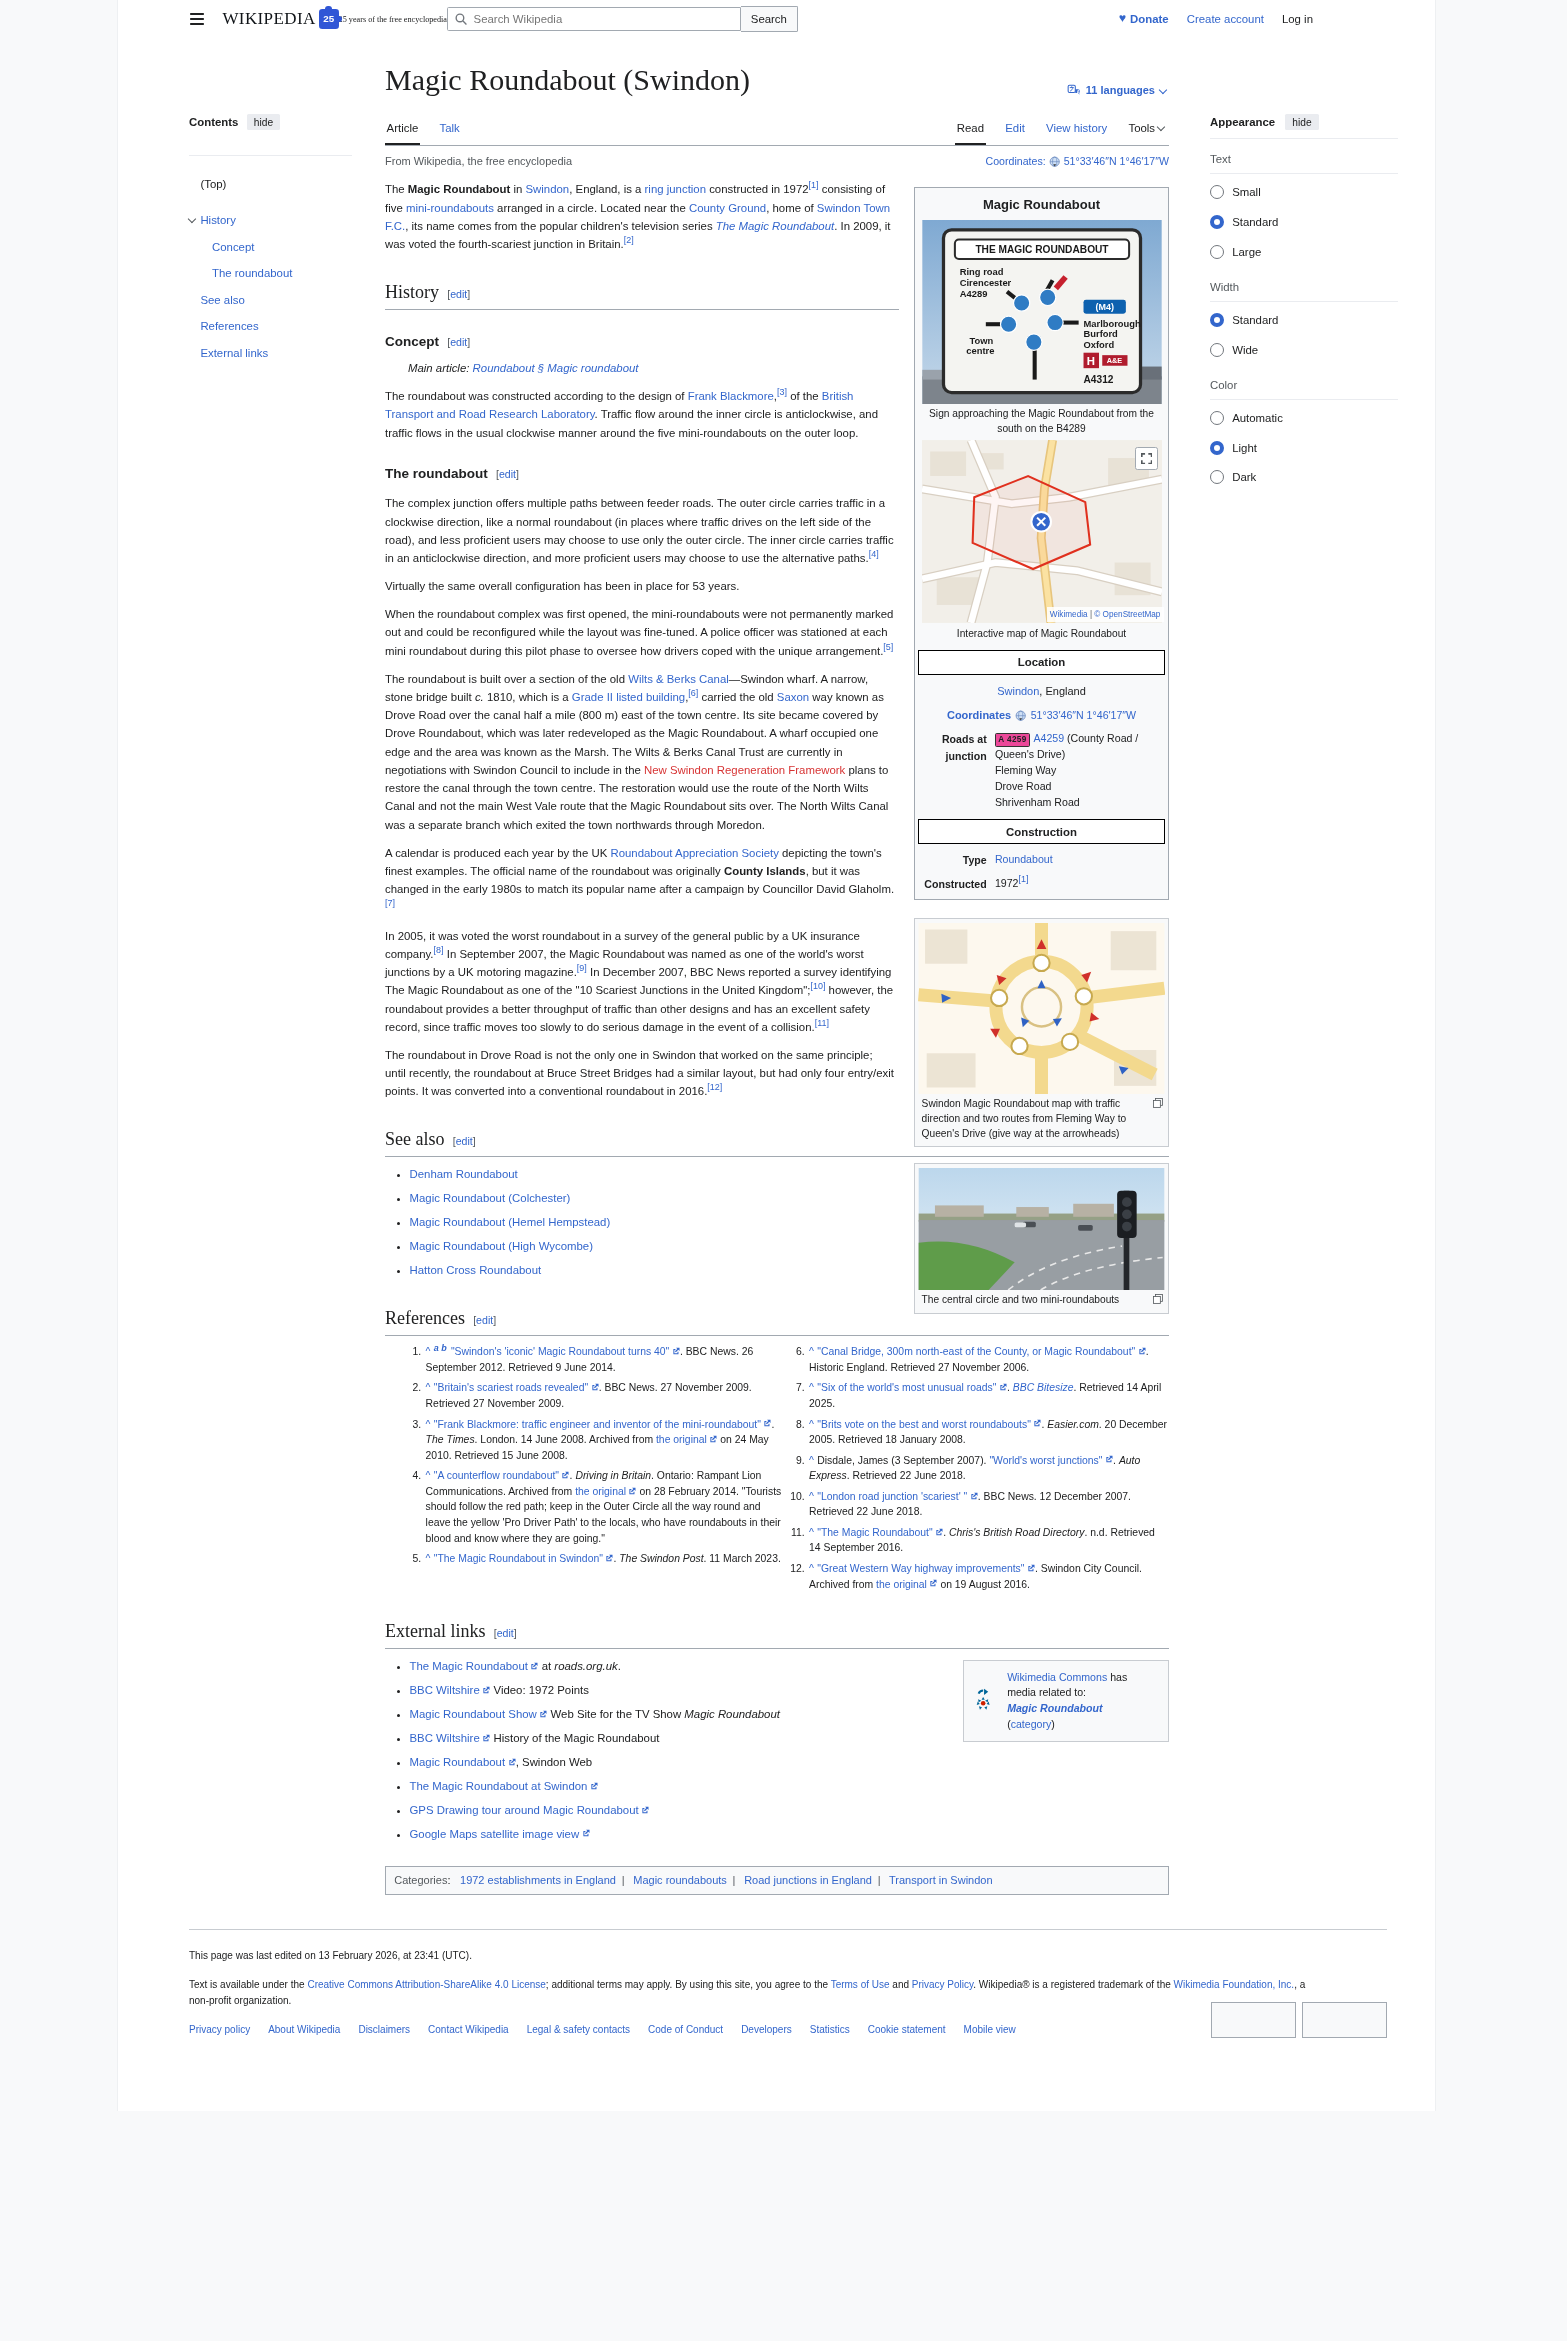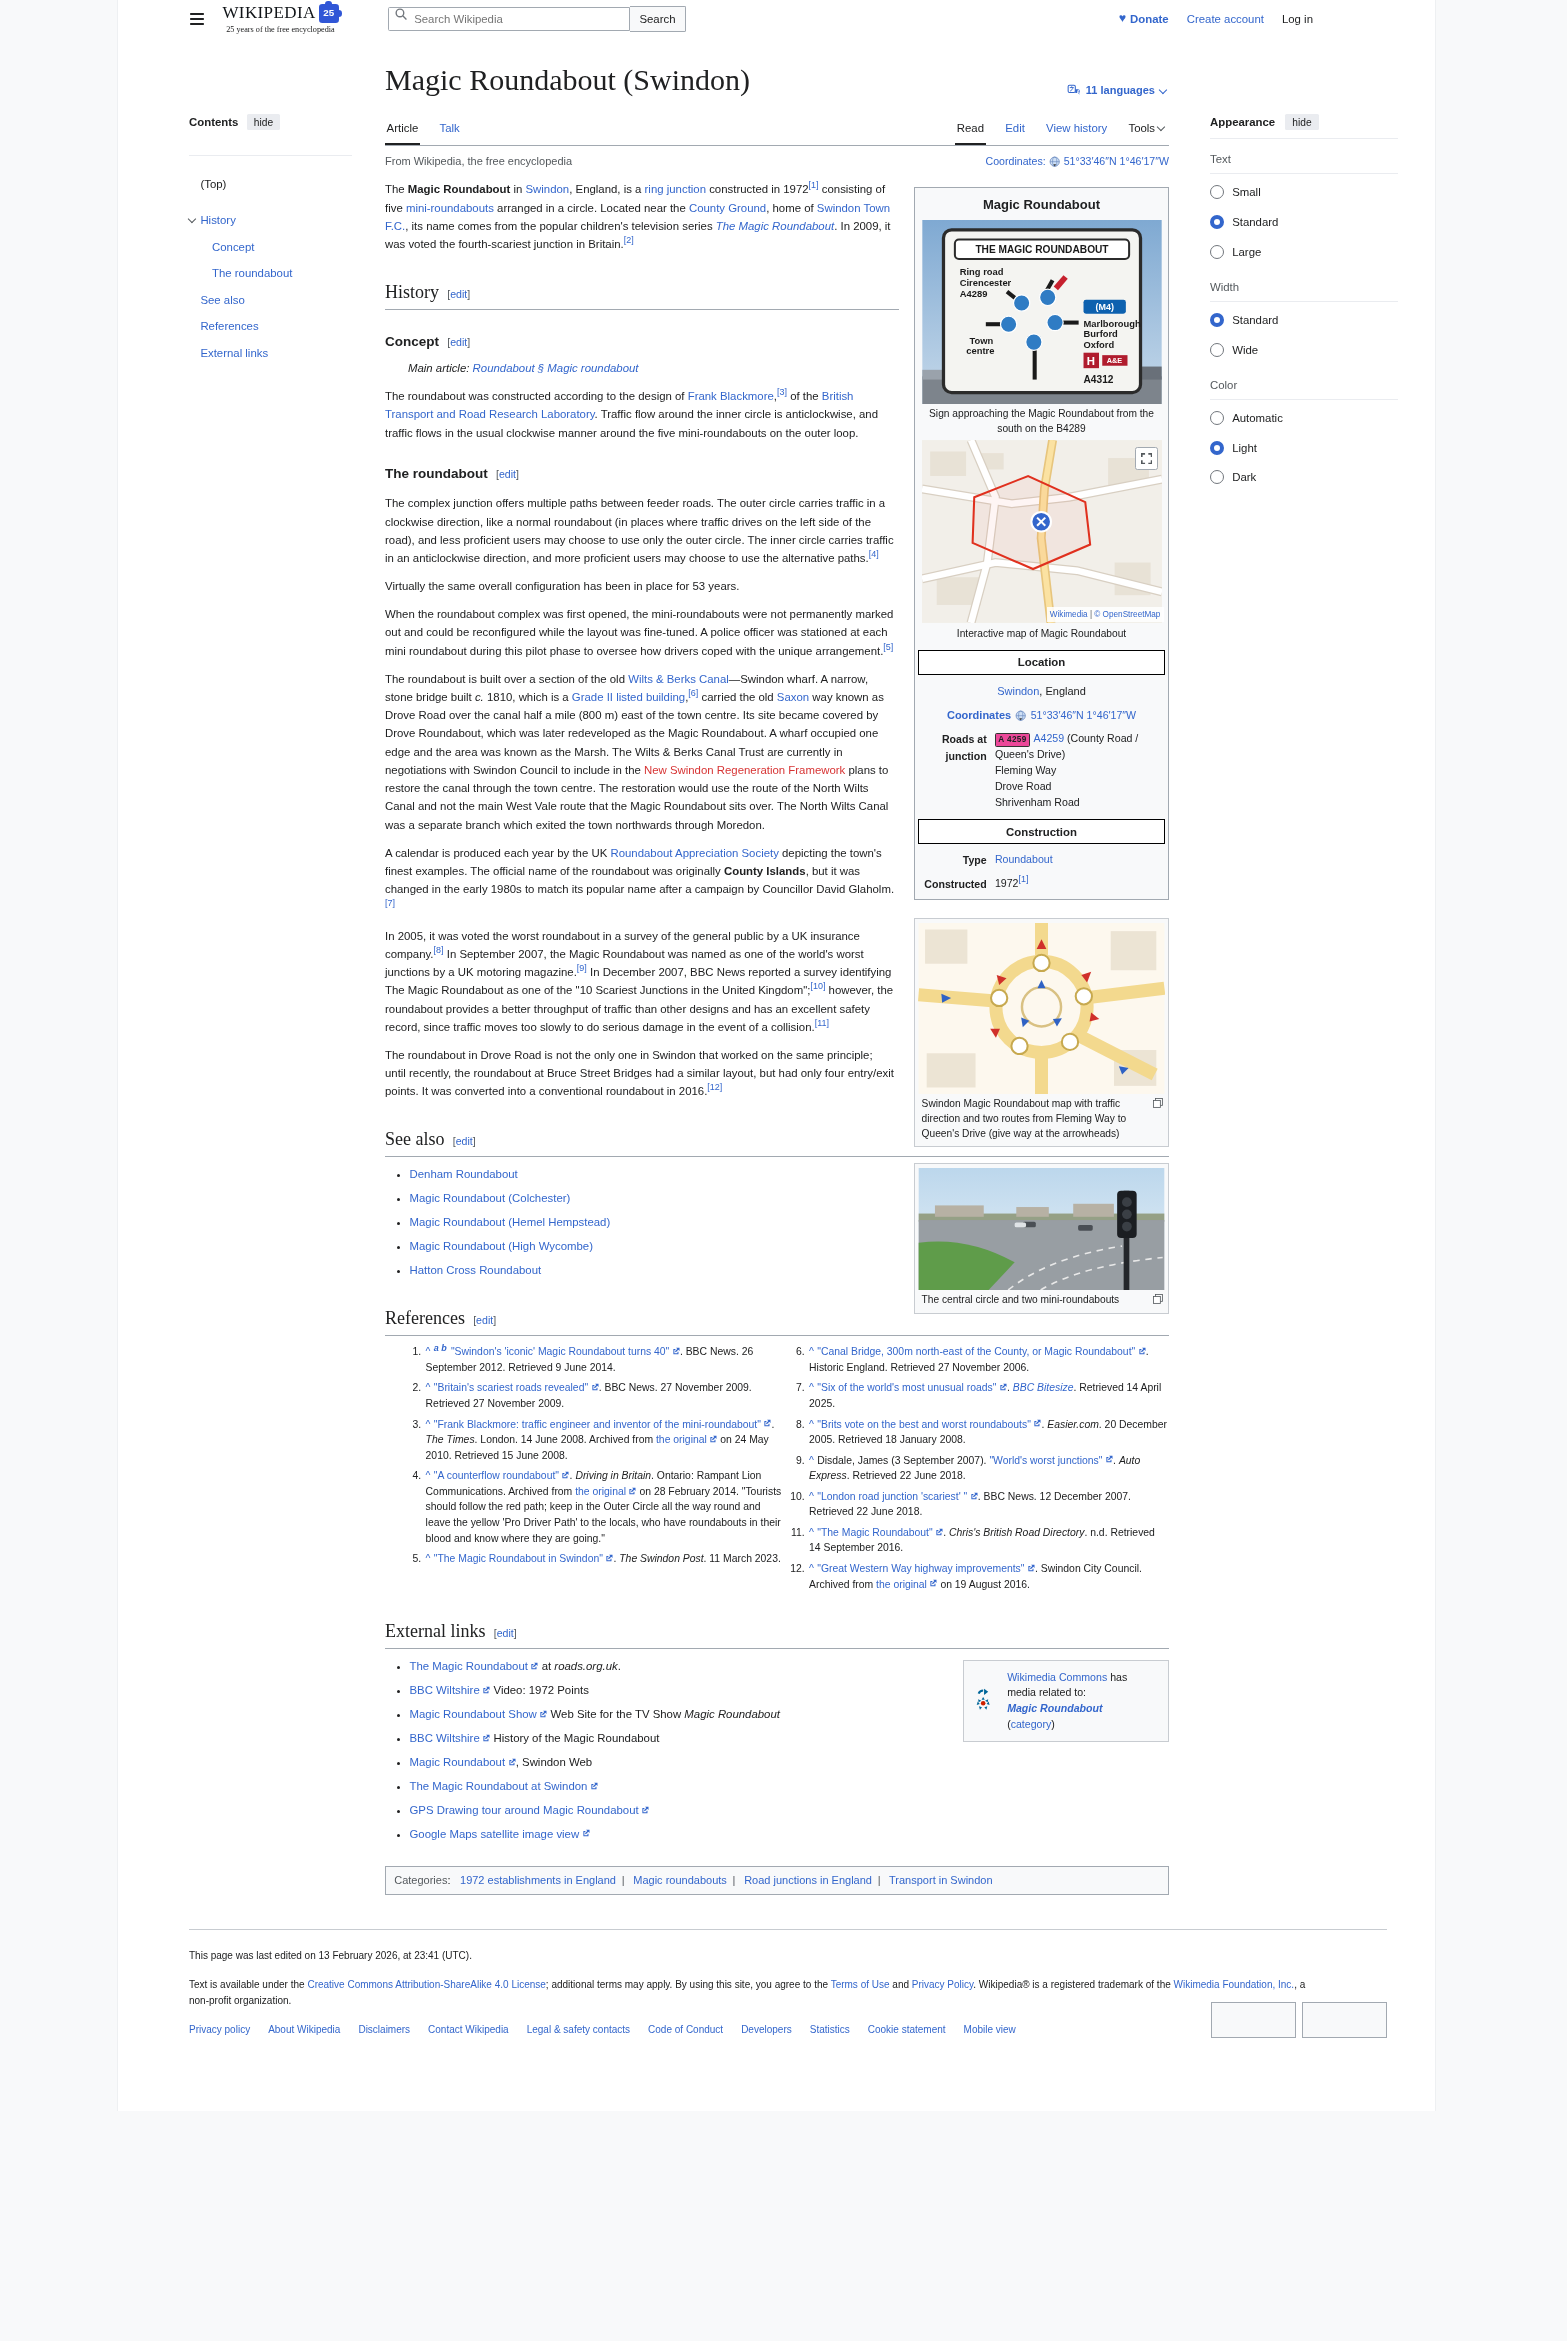--- a/index.html
+++ b/index.html
@@ -7,29 +7,29 @@
   a{color:#3366cc;text-decoration:none;cursor:pointer}
   .it{font-style:italic}
   .redl{color:#d73333}
   .bil{font-weight:bold;font-style:italic}
   sup{font-size:9px;line-height:0}
   .sheet{margin-left:117px;width:1319px;background:#fff;border-left:0.8px solid #eef0f2;border-right:0.8px solid #eef0f2;box-sizing:border-box}
   
   .top{display:flex;align-items:center;height:38px;padding-left:57px;position:relative}
   .burger{width:14.7px;height:11.4px;display:flex;flex-direction:column;justify-content:space-between;margin:0 18px 0 14.7px;cursor:pointer}
   .burger span{height:1.6px;background:#202122;border-radius:0.8px}
-  .logoblock{display:flex;flex-direction:column;align-items:center;margin-right:49px;line-height:1.1}
+  .logoblock{display:flex;flex-direction:row;align-items:center;line-height:1.1}
   .logoline{display:flex;align-items:center;gap:3.3px}
   .wordmark{font-family:"Liberation Serif","DejaVu Serif",serif;font-size:17px;letter-spacing:0.4px;color:#101418}
   .puzzle{position:relative;width:19.6px;height:19.6px;background:#3056d6;border-radius:3.3px;color:#fff;font-weight:bold;font-size:9.8px;display:flex;align-items:center;justify-content:center}
   .puzzle:before{content:"";position:absolute;top:-3.3px;left:6.5px;width:6.5px;height:6.5px;border-radius:50%;background:#3056d6}
   .puzzle:after{content:"";position:absolute;right:-3.3px;top:6.5px;width:6.5px;height:6.5px;border-radius:50%;background:#3056d6}
   .tagline{font-family:"Liberation Serif","DejaVu Serif",serif;font-size:8.2px;color:#202122;margin-top:1.6px}
   .searchwrap{display:flex;align-items:center}
-  .searchbox{display:flex;border:0.8px solid #a2a9b1;border-radius:1.6px 0 0 1.6px;height:24.5px;width:242px;background:#fff;padding-left:6.5px;box-sizing:border-box}
+  .searchbox{display:flex;align-items:center;border:0.8px solid #a2a9b1;border-radius:1.6px 0 0 1.6px;height:24.5px;width:294px;background:#fff;padding-left:6.5px;box-sizing:border-box}
   .searchbox input{border:none;outline:none;font-size:11.4px;flex:1;margin-left:4.9px;color:#202122;background:transparent;font-family:inherit}
   .searchbtn{height:26px;border:0.8px solid #a2a9b1;border-left:none;background:#f8f9fa;border-radius:0 1.6px 1.6px 0;font-size:11.4px;padding:0 9.8px;cursor:pointer;color:#202122;font-family:inherit}
   .topright{margin-left:auto;display:flex;align-items:center;gap:18px;padding-right:122px;font-size:11.4px}
   .donate{display:flex;align-items:center;gap:4.1px;font-weight:bold}
   .heart{color:#36c;font-size:12.2px}
   
   .row{display:flex;padding-left:71px;align-items:flex-start}
   .toc{width:163px;flex:none;margin-top:75px;font-size:11.4px}
   .tochead{display:flex;align-items:center;gap:8.2px;border-bottom:0.8px solid #eaecf0;padding-bottom:24px;margin-bottom:4.9px}
   .tochead b{font-size:11.4px}

